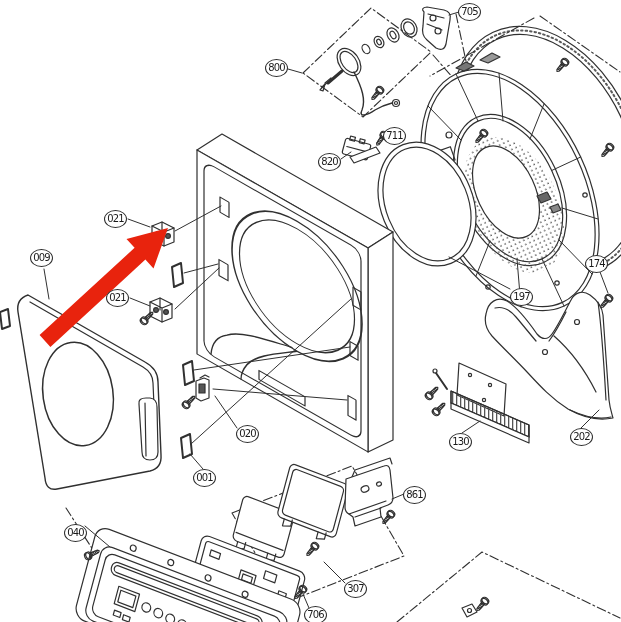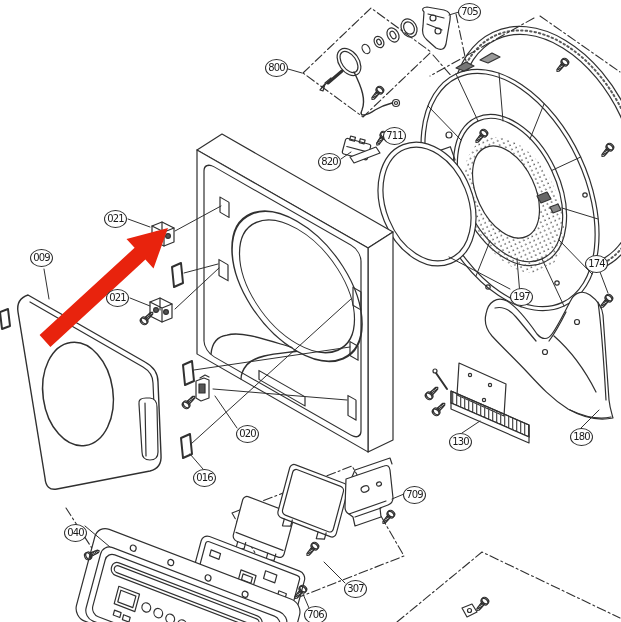--- a/index.html
+++ b/index.html
@@ -316,20 +316,20 @@
   <div class="callout" style="left:265px;top:59px">800</div>
   <div class="callout" style="left:458px;top:3px">705</div>
   <div class="callout" style="left:383px;top:127px">711</div>
   <div class="callout" style="left:318px;top:153px">820</div>
   <div class="callout" style="left:104px;top:210px">021</div>
   <div class="callout" style="left:106px;top:289px">021</div>
   <div class="callout" style="left:30px;top:249px">009</div>
   <div class="callout" style="left:585px;top:255px">174</div>
   <div class="callout" style="left:510px;top:288px">197</div>
   <div class="callout" style="left:236px;top:425px">020</div>
-  <div class="callout" style="left:193px;top:469px">016</div>
-  <div class="callout" style="left:570px;top:428px">180</div>
+  <div class="callout" style="left:193px;top:469px">001</div>
+  <div class="callout" style="left:570px;top:428px">202</div>
   <div class="callout" style="left:449px;top:433px">130</div>
   <div class="callout" style="left:64px;top:524px">040</div>
-  <div class="callout" style="left:403px;top:486px">709</div>
+  <div class="callout" style="left:403px;top:486px">861</div>
   <div class="callout" style="left:344px;top:580px">307</div>
   <div class="callout" style="left:304px;top:606px">706</div>
 </div>
 
 </body></html>

